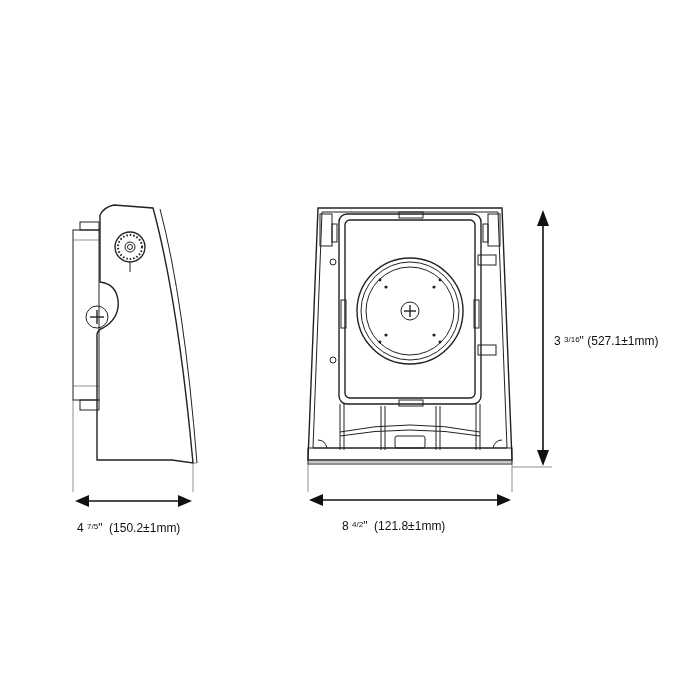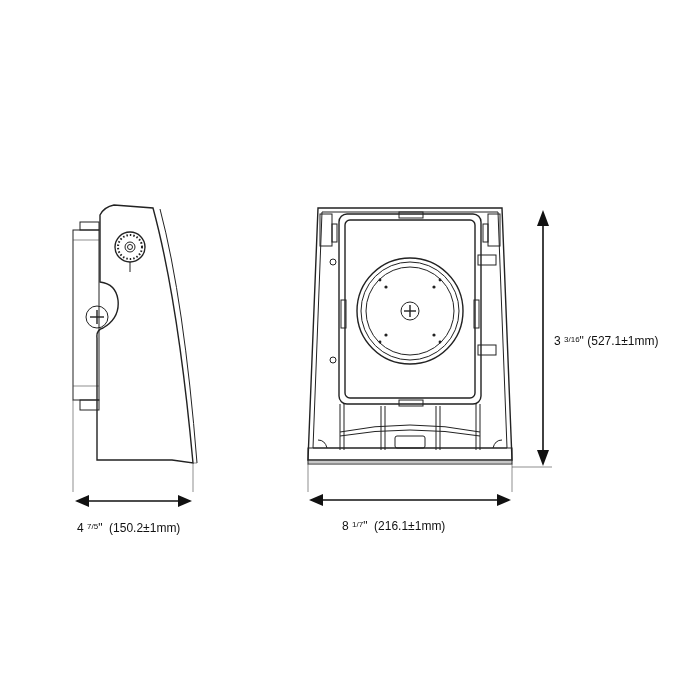--- a/index.html
+++ b/index.html
@@ -137,21 +137,21 @@
 </svg>
 
 <div class="dim-label" style="left:77px; top:521px;">
   <span>4</span>
   <span class="frac">7/5</span><span>"</span>&nbsp;
   <span>(150.2±1mm)</span>
 </div>
 
 <div class="dim-label" style="left:342px; top:519px;">
   <span>8</span>
-  <span class="frac">1/7</span><span>"</span>&nbsp;
-  <span>(216.1±1mm)</span>
+  <span class="frac">4/2</span><span>"</span>&nbsp;
+  <span>(121.8±1mm)</span>
 </div>
 
 <div class="dim-label" style="left:554px; top:334px;">
   <span>3</span>
   <span class="frac">3/16</span><span>"</span>
   <span>(527.1±1mm)</span>
 </div>
 
 </body></html>

